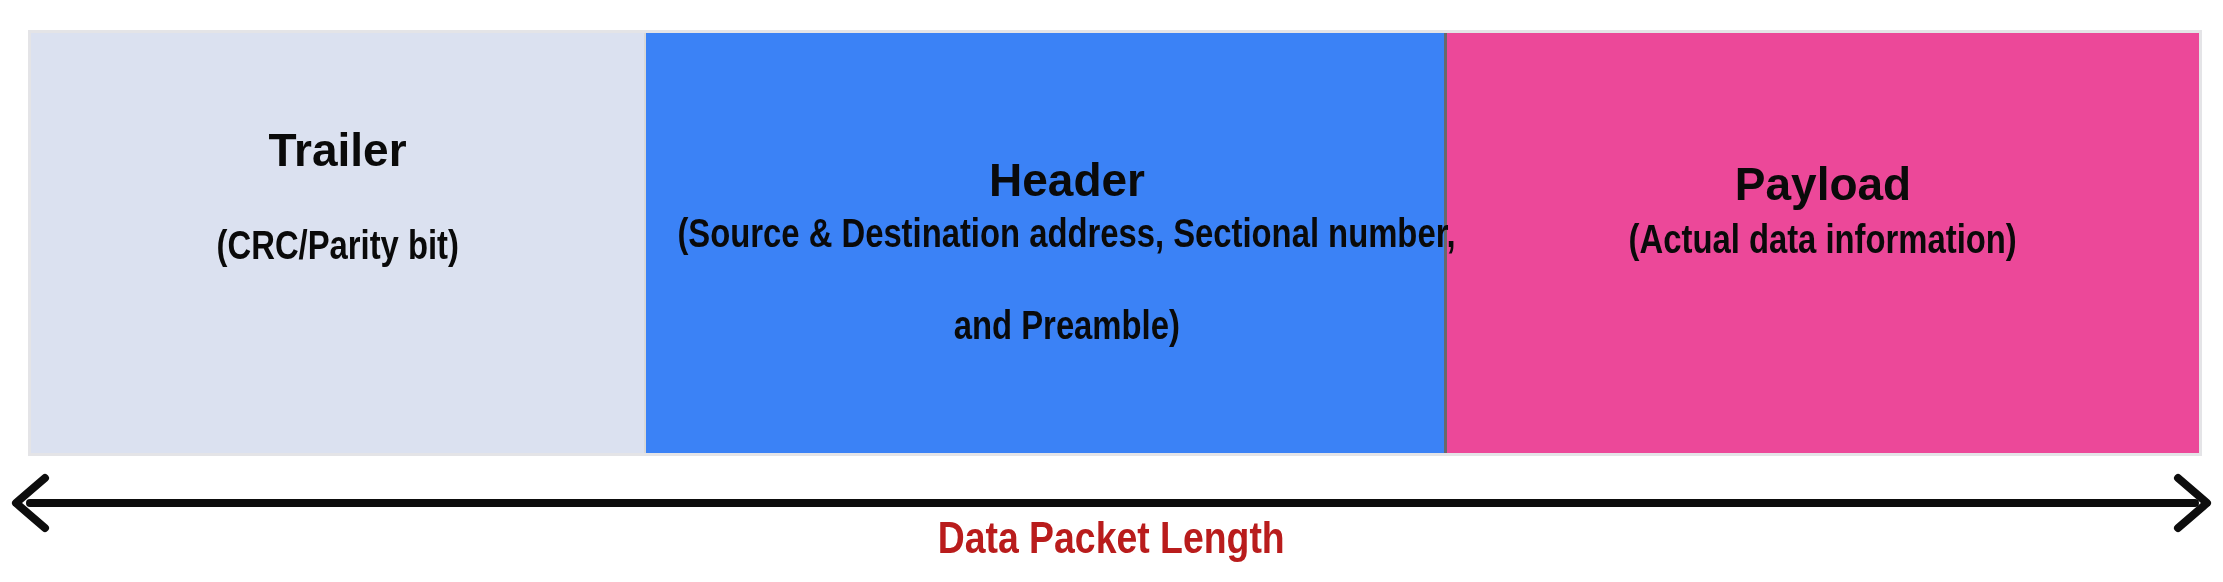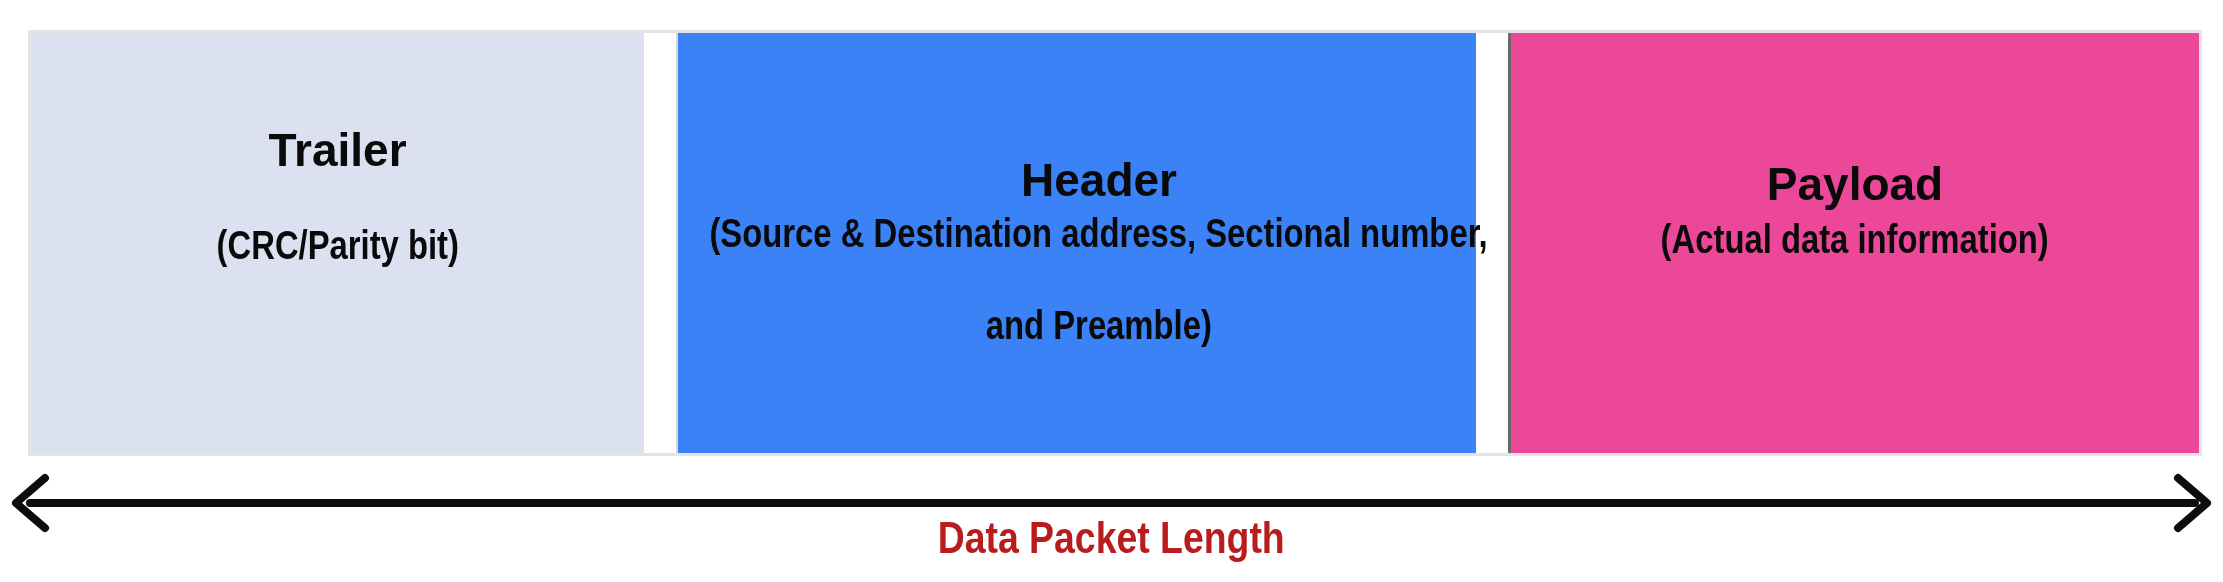--- a/index.html
+++ b/index.html
@@ -21,21 +21,20 @@
   .packet-strip {
     position: absolute;
     left: 28px;
     top: 30px;
     width: 2174px;
     height: 426px;
     box-sizing: border-box;
     border: 3px solid #e4e4e7;
     display: flex;
     flex-direction: row;
-    gap: 32px;
   }
   .segment {
     box-sizing: border-box;
     height: 100%;
     display: flex;
     flex-direction: column;
     align-items: center;
     text-align: center;
   }
   .segment.trailer {

